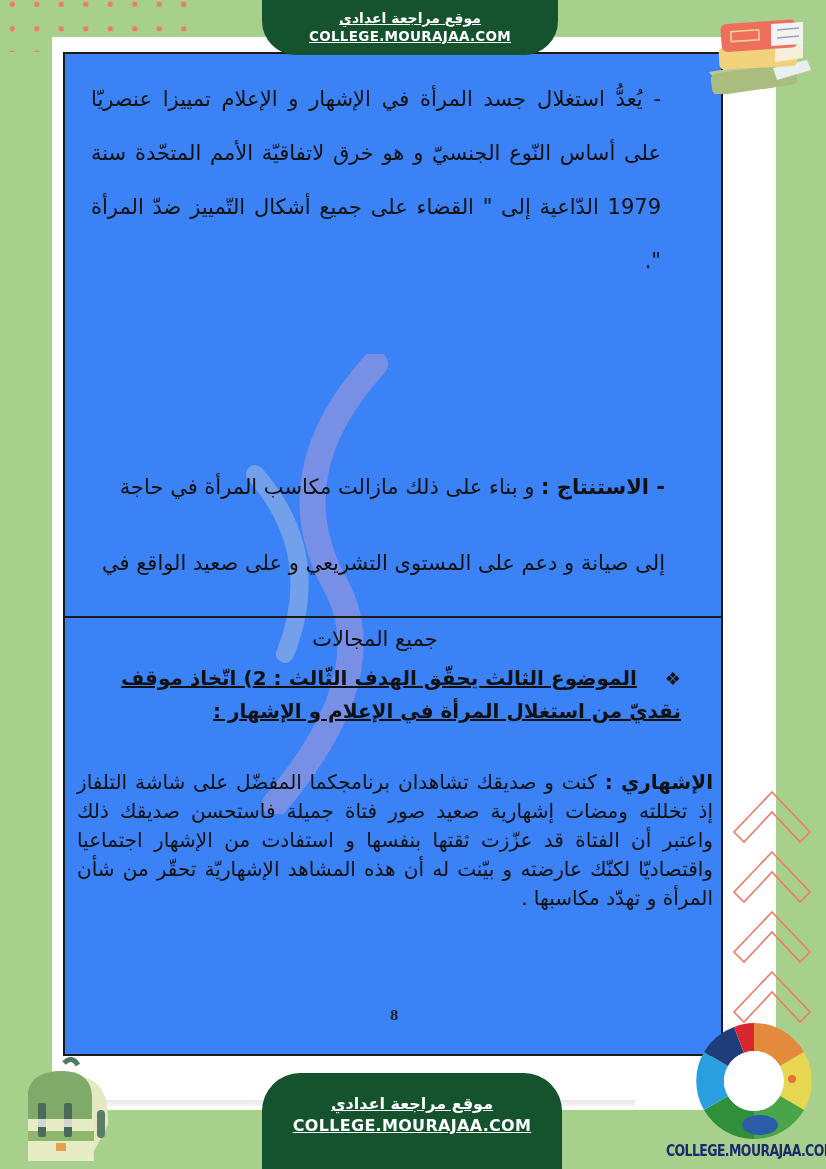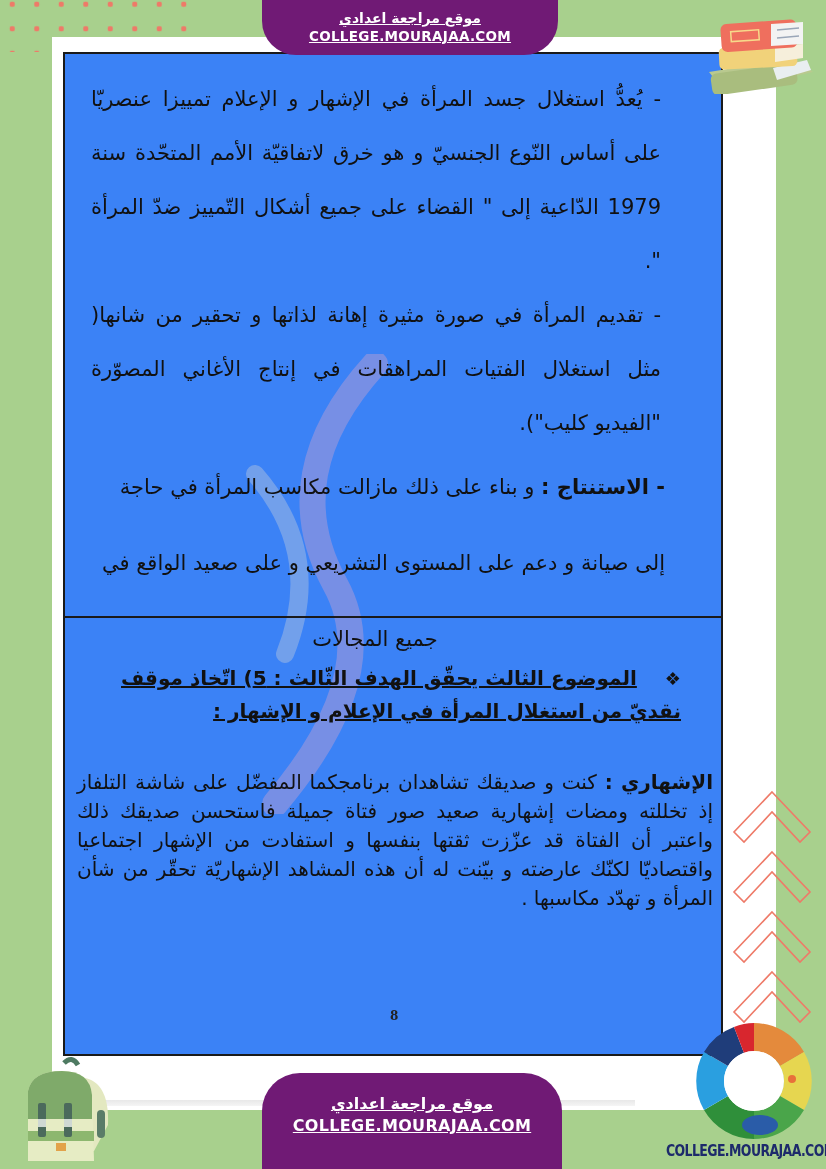--- a/index.html
+++ b/index.html
@@ -53,21 +53,21 @@
     position: absolute; right: 8px; width: 636px; top: 714px; direction: rtl;
     font-size: 20px; line-height: 29px; color: #111;
     text-align: justify; text-align-last: right;
   }
   .topic b { font-weight: bold; }
   .page-num {
     position: absolute; left: 325px; top: 955px; font-family: "DejaVu Serif", serif;
     font-size: 12px; font-weight: bold; color: #222;
   }
   .tab {
-    position: absolute; background: #701a75; color: #fff; text-align: center;
+    position: absolute; background: #14532d; color: #fff; text-align: center;
     font-family: "DejaVu Sans", sans-serif; font-weight: bold;
   }
   .tab-top {
     left: 262px; top: 0; width: 296px; height: 55px;
     border-radius: 0 0 34px 34px;
   }
   .tab-bottom {
     left: 262px; top: 1073px; width: 300px; height: 96px;
     border-radius: 38px 38px 0 0;
   }
@@ -95,30 +95,29 @@
 <div class="panel"></div>
 <div class="panel-shadow"></div>
 
 <div class="doc-box">
   <svg class="watermark" viewBox="0 0 220 460">
     <path d="M160 10 Q 60 120 120 230 Q 170 320 60 450" stroke="#e8a8c8" stroke-width="26" fill="none" stroke-linecap="round"></path>
     <path d="M40 120 Q 110 200 70 300" stroke="#d9d9d9" stroke-width="18" fill="none" stroke-linecap="round"></path>
   </svg>
 
   <div class="para p1">- يُعدُّ استغلال جسد المرأة في الإشهار و الإعلام تمييزا عنصريّا على أساس النّوع الجنسيّ و هو خرق لاتفاقيّة الأمم المتحّدة سنة 1979 الدّاعية إلى " القضاء على جميع أشكال التّمييز ضدّ المرأة ".</div>
-  <div class="para p2">- تقديم المرأة في صورة مثيرة إهانة لذاتها و تحقير من شانها( مثل استغلال الفتيات المراهقات في إنتاج الأغاني المصوّرة "الفيديو كليب").</div>
   <div class="para p3">
     <b>- الاستنتاج :</b>
     <span>و بناء على ذلك مازالت مكاسب المرأة في حاجة إلى صيانة و دعم على المستوى التشريعي و على صعيد الواقع في جميع المجالات</span>
   </div>
 
   <div class="divider"></div>
 
   <div class="heading">
-    <span class="bullet">❖</span><span class="u">الموضوع الثالث يحقّق الهدف الثّالث : 5) اتّخاذ موقف نقديّ من استغلال المرأة في الإعلام و الإشهار :</span>
+    <span class="bullet">❖</span><span class="u">الموضوع الثالث يحقّق الهدف الثّالث : 2) اتّخاذ موقف نقديّ من استغلال المرأة في الإعلام و الإشهار :</span>
   </div>
 
   <div class="topic">
     <b>الإشهاري :</b>
     <span>كنت و صديقك تشاهدان برنامجكما المفضّل على شاشة التلفاز إذ تخللته ومضات إشهارية صعيد صور فتاة جميلة فاستحسن صديقك ذلك واعتبر أن الفتاة قد عزّزت ثقتها بنفسها و استفادت من الإشهار اجتماعيا واقتصاديّا لكنّك عارضته و بيّنت له أن هذه المشاهد الإشهاريّة تحقّر من شأن المرأة و تهدّد مكاسبها .</span>
   </div>
 
   <div class="page-num">8</div>
 </div>
 

